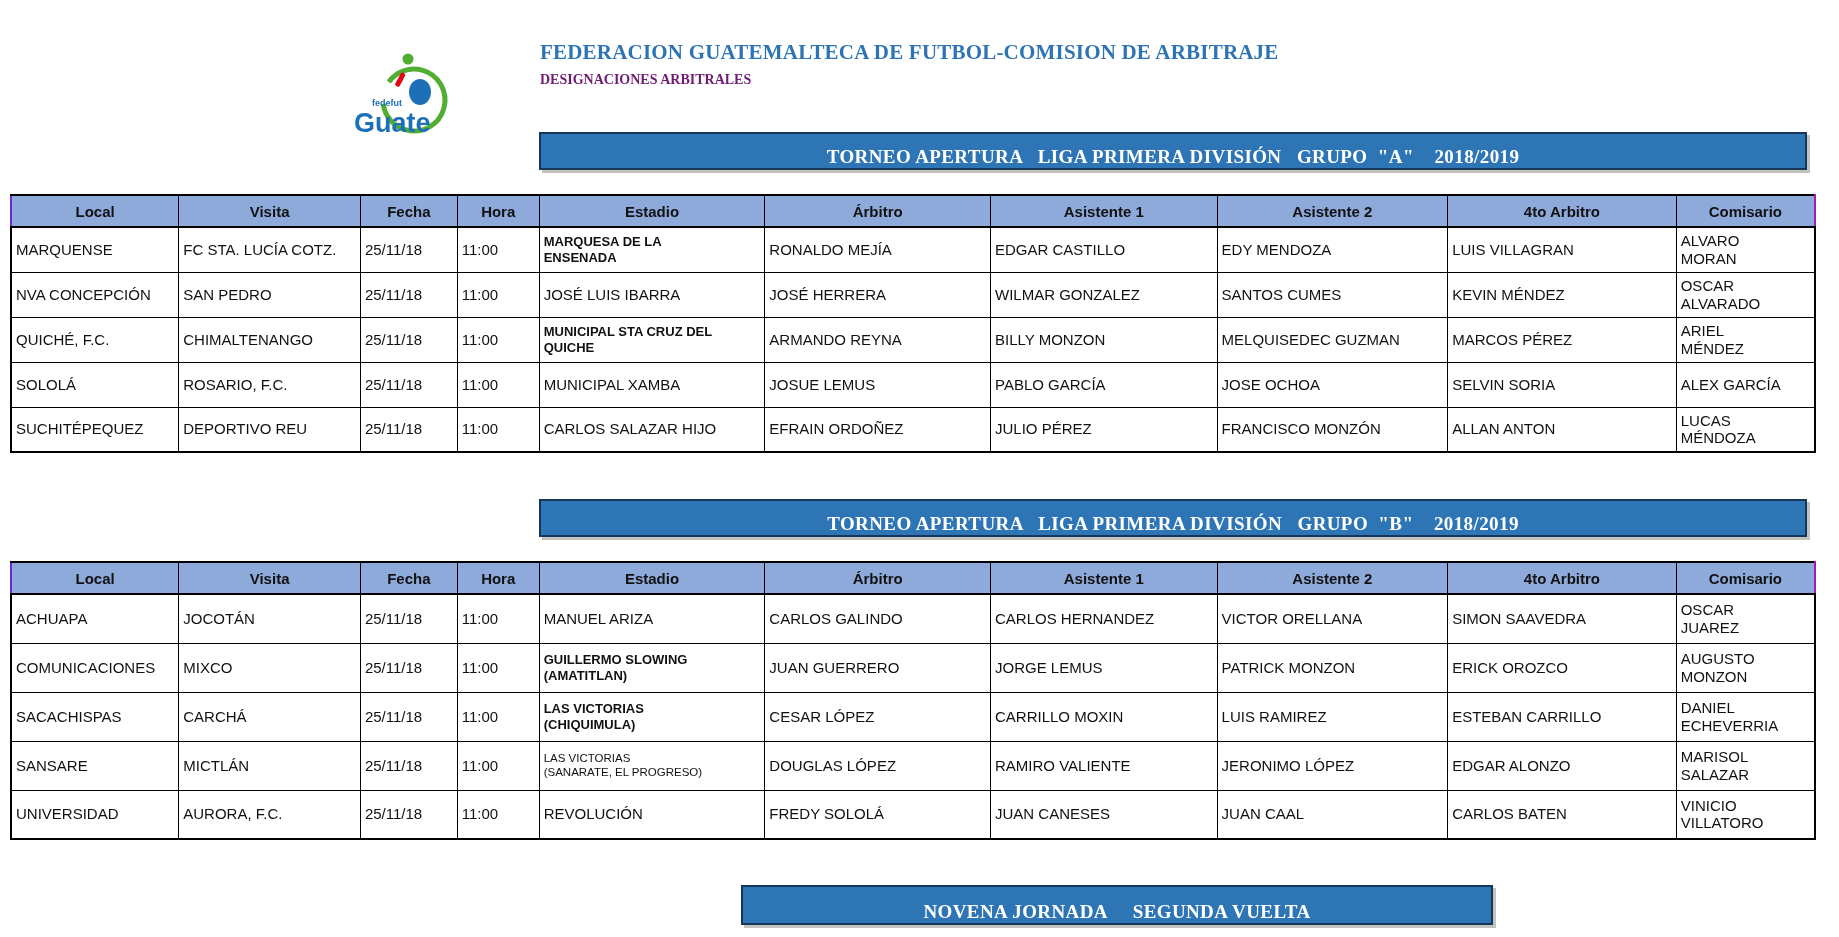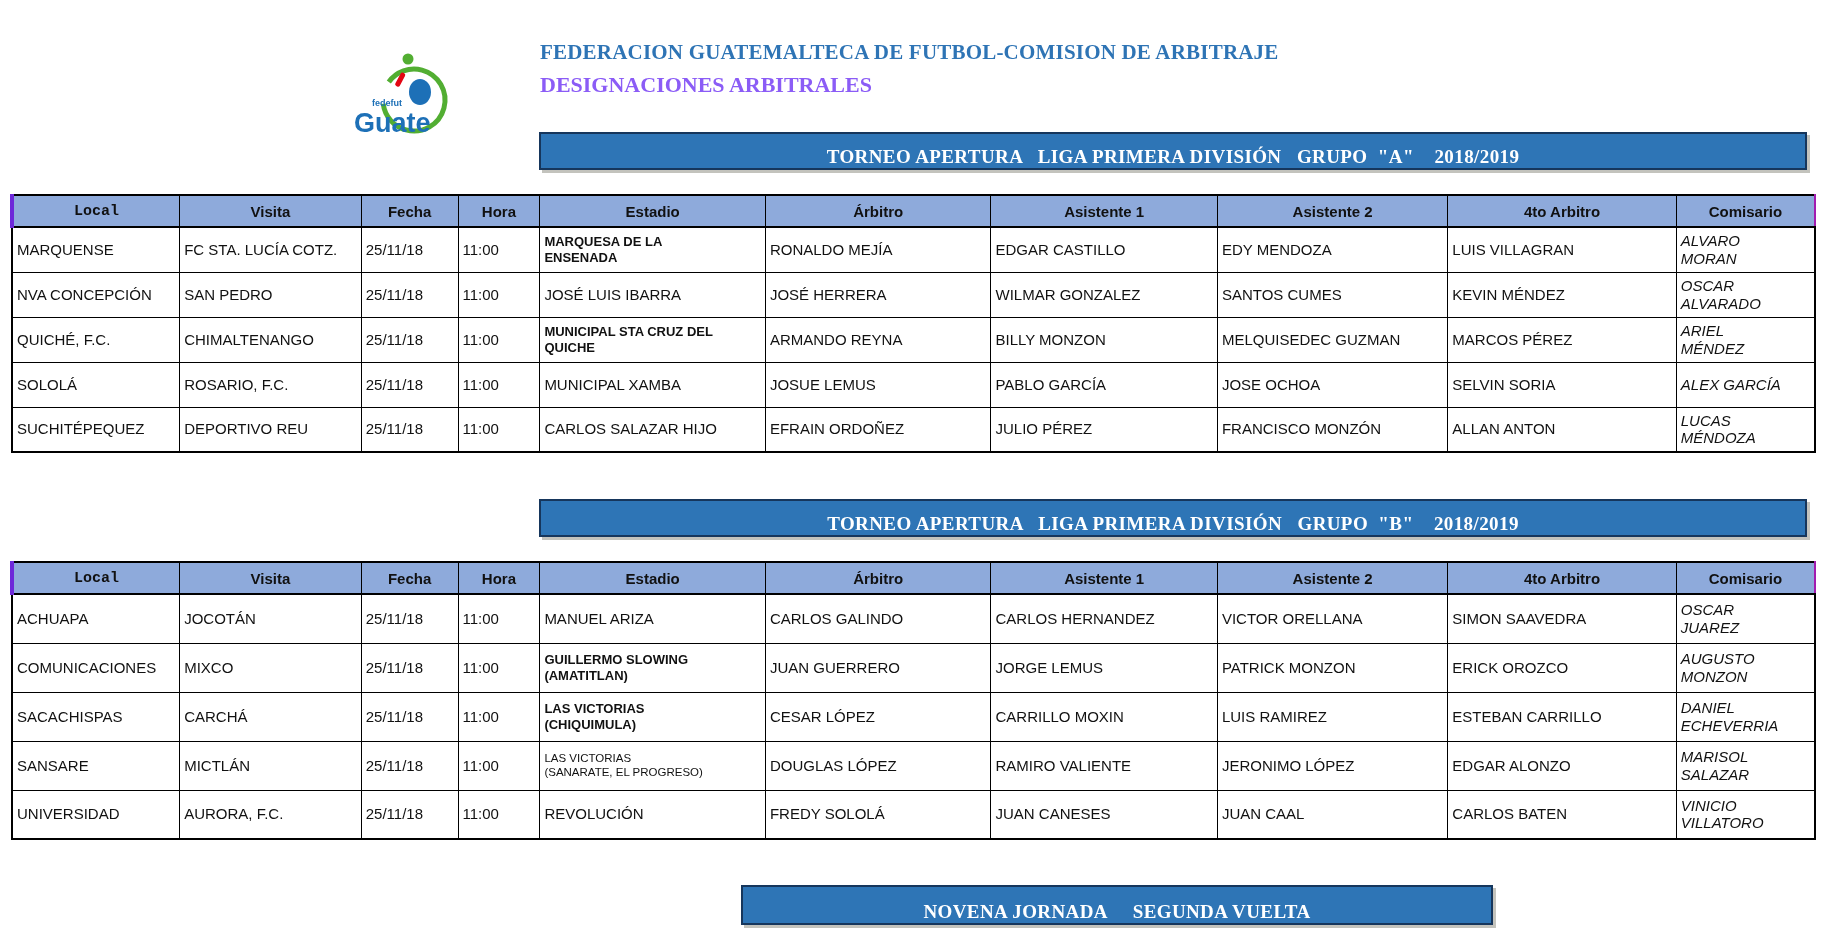--- a/index.html
+++ b/index.html
@@ -3,49 +3,49 @@
 <meta charset="utf-8">
 <style>
   html,body{margin:0;padding:0;background:#fff;}
   #page{position:relative;width:1839px;height:937px;background:#ffffff;overflow:hidden;
         font-family:"Liberation Sans",sans-serif;color:#111;}
 
   
   .doc-titles{position:absolute;left:540px;top:40px;width:920px;text-align:left;}
   .doc-title{font-family:"Liberation Serif",serif;font-weight:bold;font-size:21px;
              letter-spacing:.2px;color:#2E74B5;}
-  .doc-subtitle{font-family:"Liberation Serif",serif;font-weight:bold;font-size:22px;
-                color:#8b5cf6;margin-top:7px;}
+  .doc-subtitle{font-family:"Liberation Serif",serif;font-weight:bold;font-size:14px;
+                color:#701a75;margin-top:7px;}
   .logo{position:absolute;left:348px;top:50px;width:118px;height:100px;}
 
   
   .banner{position:absolute;height:34px;background:#2E75B6;border:2px solid #16365C;
           box-shadow:3px 3px 0 rgba(145,145,135,.55);
           display:flex;align-items:flex-end;justify-content:center;}
   .banner span{font-family:"Liberation Serif",serif;font-weight:bold;font-size:19px;
                color:#fff;white-space:pre;letter-spacing:.4px;}
   #banner-a{left:539px;top:132px;width:1264px;}
   #banner-b{left:539px;top:499px;width:1264px;}
   #banner-footer{left:741px;top:885px;width:748px;height:36px;}
 
   
   table{position:absolute;left:10px;border-collapse:collapse;table-layout:fixed;
         width:1806px;background:#fff;}
   #table-a{top:194px;}
   #table-b{top:561px;}
   th{background:#8EAADB;border:1px solid #000;border-top:2px solid #000;
      border-bottom:2px solid #000;font-size:15px;font-weight:bold;color:#111;
      height:30px;text-align:center;padding:0 2px;}
-  th:first-child{border-left:4px solid #6d28d9;font-family:Liberation Mono, monospace;}
+  th:first-child{border-left:2px solid #6d28d9;}
   th:last-child{border-right:2px solid #a21caf;}
   td{border:1px solid #000;font-size:15px;color:#111;padding:1px 4px;
      vertical-align:middle;text-align:left;white-space:pre-line;line-height:1.18;
      overflow:hidden;}
   td:first-child{border-left:2px solid #000;}
-  td:last-child{border-right:2px solid #000;font-style:italic;}
+  td:last-child{border-right:2px solid #000;}
   tbody tr:last-child td{border-bottom:2px solid #000;}
   #table-a tbody tr{height:45px;padding-left:42px;}
   #table-b tbody tr{height:49px;}
   td.c{text-align:left;}
   td.sm{font-size:13px;font-weight:bold;}
   td.xs{font-size:11.5px;}
 </style>
 </head>
 <body>
 

